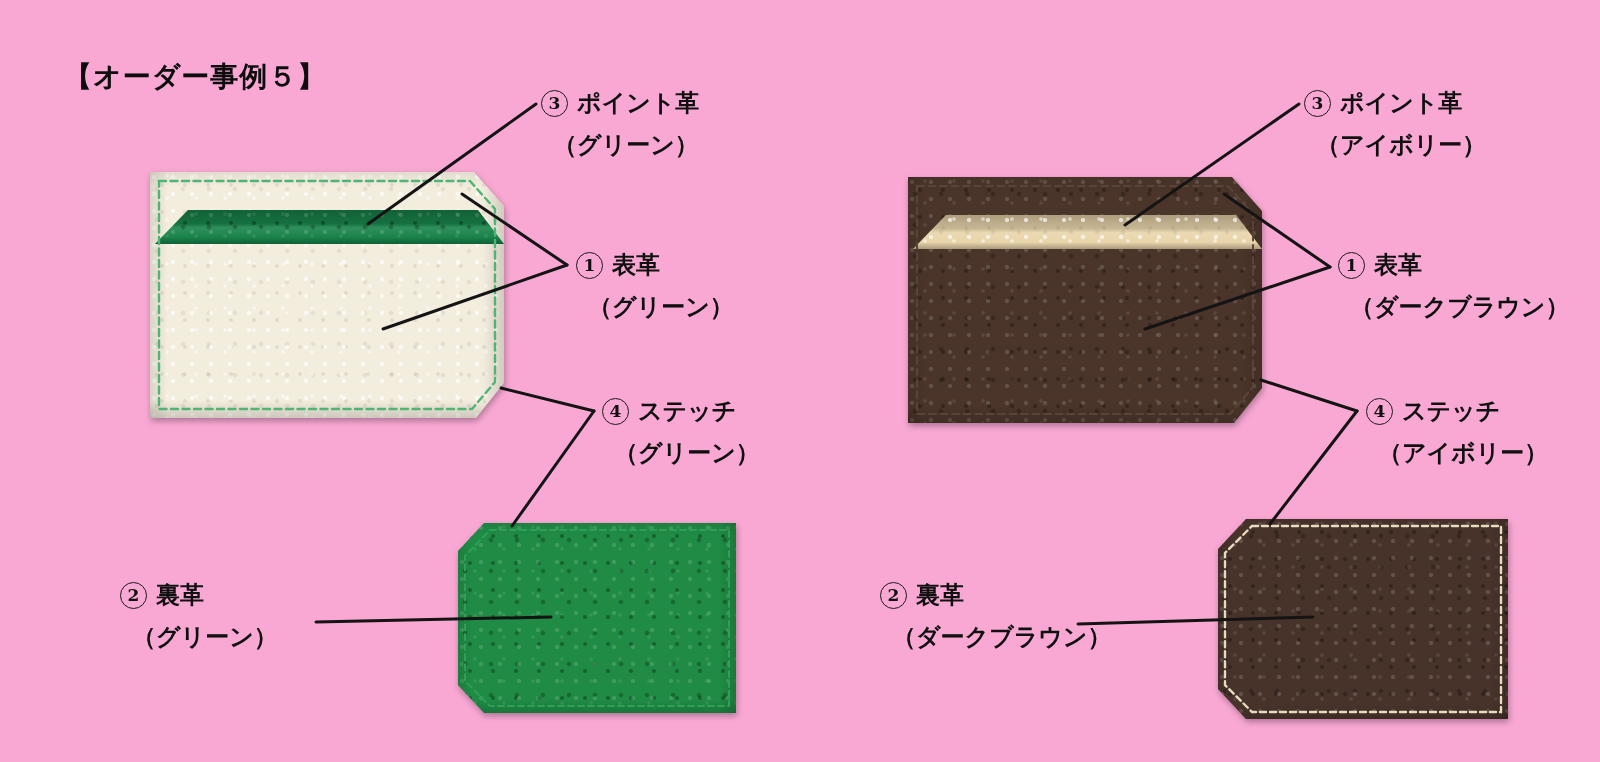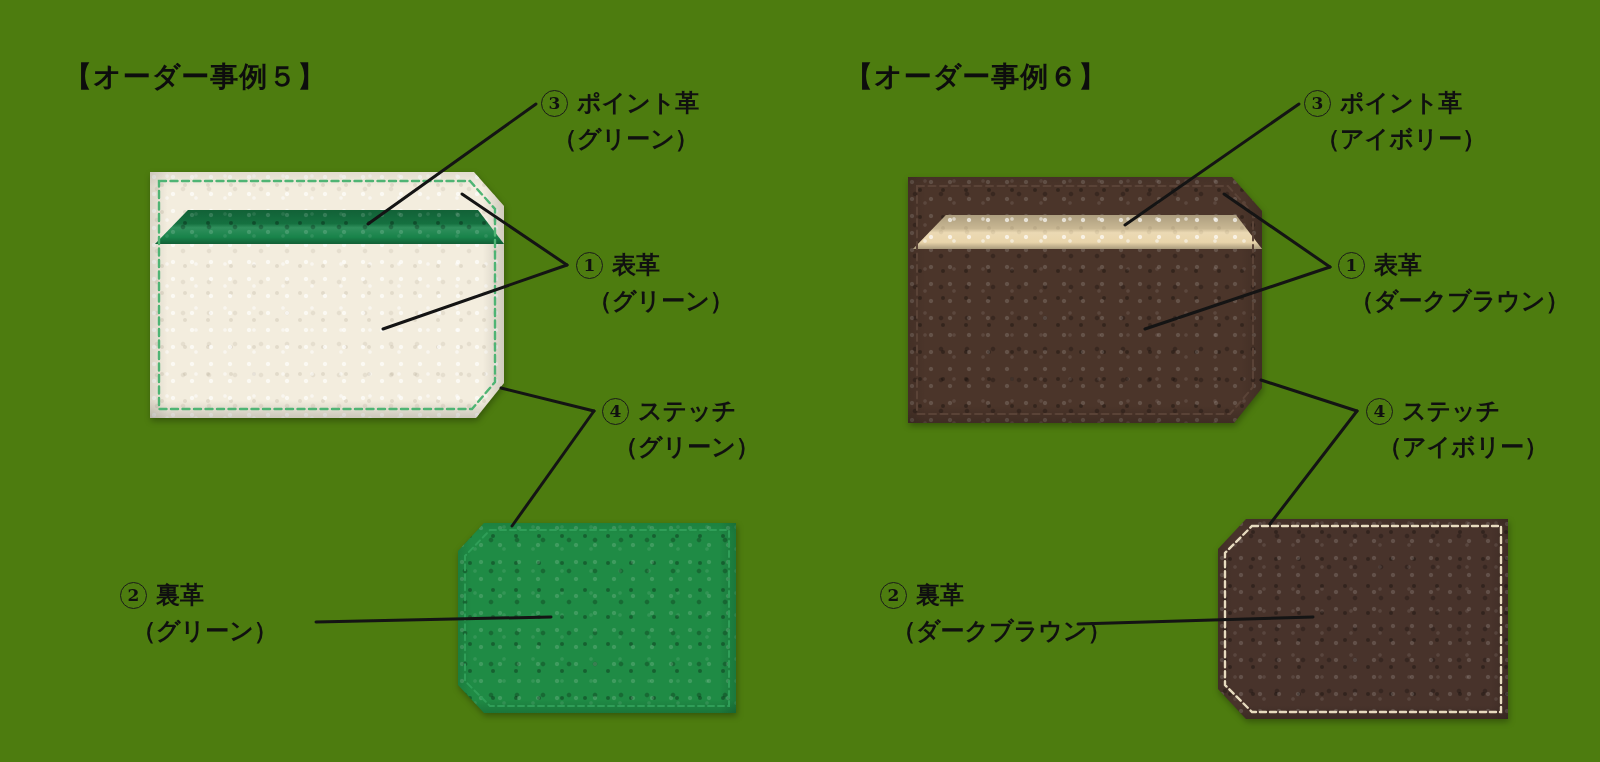--- a/index.html
+++ b/index.html
@@ -2,21 +2,21 @@
 <html><head>
 <meta charset="utf-8">
 <style>
   * { margin:0; padding:0; box-sizing:border-box; }
   html,body { background:#ffffff; }
   body {
     width:1600px; height:762px;
     font-family:"DejaVu Serif","Liberation Serif",serif;
     color:#111;
   }
-  .stage { position:relative; width:1600px; height:762px; background:#4d7c0f; overflow:hidden; }
+  .stage { position:relative; width:1600px; height:762px; background:#f9a8d4; overflow:hidden; }
 
   .title {
     position:absolute; font-size:28px; font-weight:700; letter-spacing:1px;
     white-space:nowrap; color:#0d0d0d;
   }
 
   .card-wrap { position:absolute; filter:drop-shadow(1px 3px 3px rgba(0,0,0,0.30)); }
   .card { position:relative; width:100%; height:100%; }
 
   
@@ -48,21 +48,21 @@
     clip-path:polygon(38px 0, 328px 0, 100% 100%, 5px 100%);
     background-image:linear-gradient(180deg,
       rgba(0,0,0,0.26) 0%, rgba(0,0,0,0.14) 40%,
       rgba(255,255,255,0.10) 52%, rgba(0,0,0,0) 80%, rgba(0,0,0,0.28) 100%);
   }
 
   .stitch-svg { position:absolute; inset:0; width:100%; height:100%; }
 
   .label { position:absolute; font-size:24px; font-weight:600; line-height:1.25; color:#101010; }
   .label .row1 { display:flex; align-items:center; gap:9px; white-space:nowrap; }
-  .label .row2 { padding-left:12px; white-space:nowrap; margin-top:6px;font-family:Liberation Serif, serif; }
+  .label .row2 { padding-left:12px; white-space:nowrap; margin-top:12px;font-family:Liberation Serif, serif; }
   .circ {
     display:inline-flex; width:27px; height:27px; flex:none;
     border:1.7px solid #1a1a1a; border-radius:50%;
     align-items:center; justify-content:center;
     font-size:17px; font-weight:600; line-height:1;
   }
 
   .leader-overlay { position:absolute; left:0; top:0; width:1600px; height:762px; pointer-events:none; }
   .leader-overlay line { stroke:#141414; stroke-width:3; stroke-linecap:round; }
 </style>
@@ -121,21 +121,20 @@
   </div>
 
   <div class="label" style="left:120px; top:580px;">
     <div class="row1">
       <span class="circ">2</span>
       <span>裏革</span>
     </div>
     <div class="row2">（グリーン）</div>
   </div>
 
-  <div class="title" style="left:845px; top:58px;">【オーダー事例６】</div>
 
   <div class="card-wrap" style="left:908px; top:177px; width:354px; height:246px;">
     <div class="card" style="clip-path: polygon(0px 0px, 324px 0px, 354px 34px, 354px 211px, 326px 246px, 0px 100%); background-color: rgb(75, 53, 42);">
       <div class="grain-layer grain-dark"></div>
       <div class="grain-layer edge-shade"></div>
       <div class="strip" style="background-color: rgb(233, 213, 171);">
         <div class="grain-layer grain-light"></div>
       </div>
       <svg class="stitch-svg" viewBox="0 0 354 246">
         <polygon points="9,9 320,9 345,37 345,210 322,237 9,237" fill="none" stroke-width="2" stroke-dasharray="7 4.5" stroke-linecap="round" stroke="#5a4337"></polygon>

